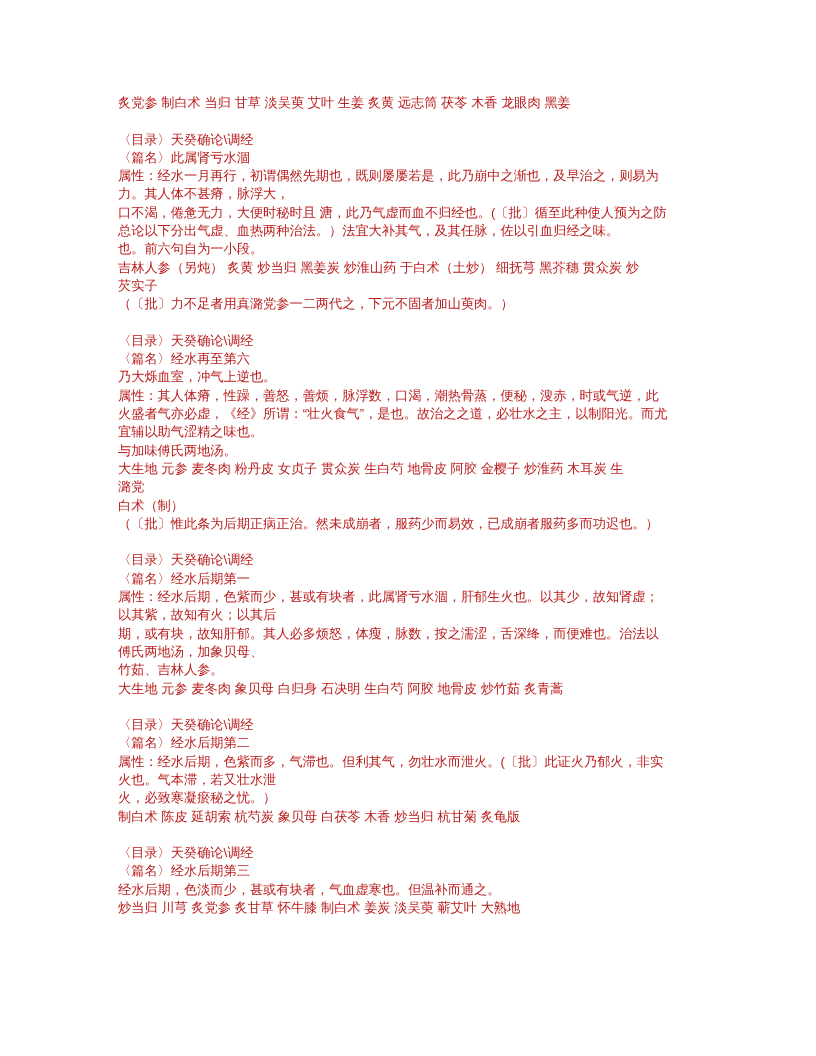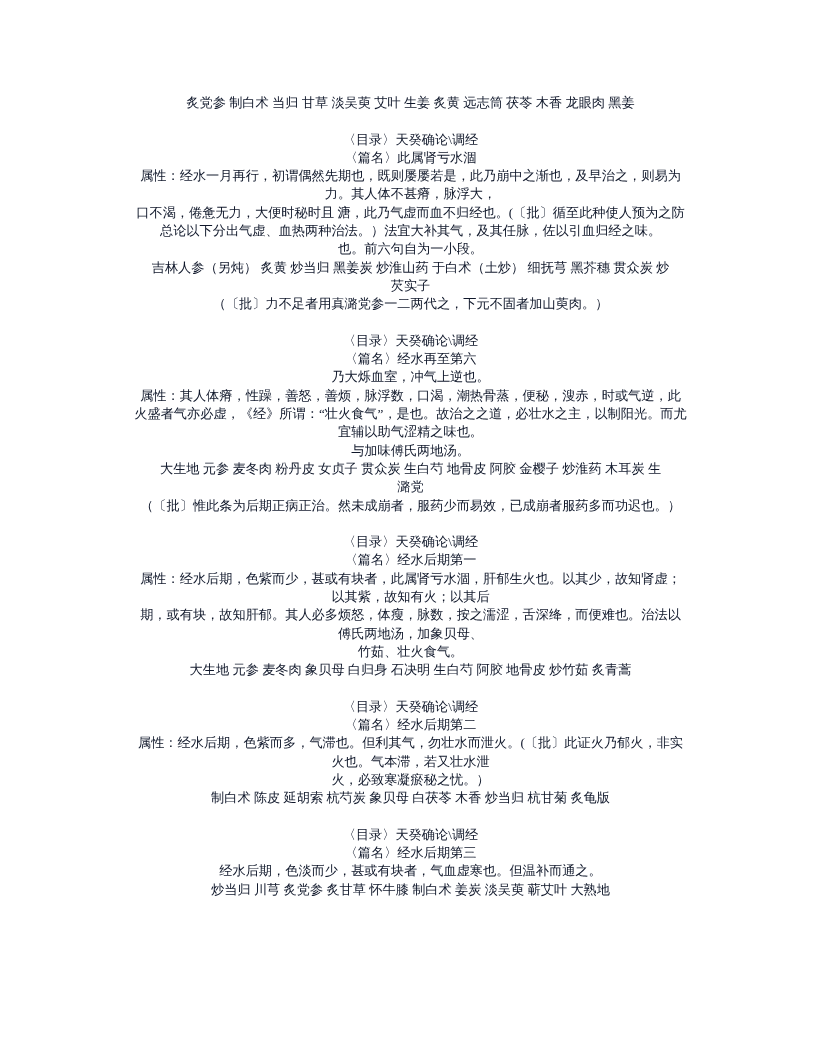--- a/index.html
+++ b/index.html
@@ -2,25 +2,24 @@
 <html><head>
 <meta charset="utf-8">
 <style>
   html, body { margin: 0; padding: 0; background: #ffffff; }
   body { width: 816px; height: 1056px; position: relative; overflow: hidden; }
   .page {
     position: absolute;
     left: 118px;
     top: 94px;
     width: 585px;
-    font-family: Liberation Serif, serif;
+    font-family: Liberation Sans, sans-serif;
     font-size: 13.2px;
     line-height: 18.3px;
-    color: #0f172a;
-    text-align: center;
+    color: #b91c1c;
   }
   .line { white-space: pre; height: 18.3px; }
   .blank { height: 18.3px; }
 </style>
 </head>
 <body>
 
 <div class="page" id="page">
     <div class="line">炙党参 制白术 当归 甘草 淡吴萸 艾叶 生姜 炙黄 远志筒 茯苓 木香 龙眼肉 黑姜</div>
     <div class="blank"></div>
@@ -37,29 +36,30 @@
     <div class="blank"></div>
     <div class="line">〈目录〉天癸确论\调经</div>
     <div class="line">〈篇名〉经水再至第六</div>
     <div class="line">乃大烁血室，冲气上逆也。</div>
     <div class="line">属性：其人体瘠，性躁，善怒，善烦，脉浮数，口渴，潮热骨蒸，便秘，溲赤，时或气逆，此</div>
     <div class="line">火盛者气亦必虚，《经》所谓：“壮火食气”，是也。故治之之道，必壮水之主，以制阳光。而尤</div>
     <div class="line">宜辅以助气涩精之味也。</div>
     <div class="line">与加味傅氏两地汤。</div>
     <div class="line">大生地 元参 麦冬肉 粉丹皮 女贞子 贯众炭 生白芍 地骨皮 阿胶 金樱子 炒淮药 木耳炭 生</div>
     <div class="line">潞党</div>
+    <div class="line">白术（制）</div>
     <div class="line">（〔批〕惟此条为后期正病正治。然未成崩者，服药少而易效，已成崩者服药多而功迟也。）</div>
     <div class="blank"></div>
     <div class="line">〈目录〉天癸确论\调经</div>
     <div class="line">〈篇名〉经水后期第一</div>
     <div class="line">属性：经水后期，色紫而少，甚或有块者，此属肾亏水涸，肝郁生火也。以其少，故知肾虚；</div>
     <div class="line">以其紫，故知有火；以其后</div>
     <div class="line">期，或有块，故知肝郁。其人必多烦怒，体瘦，脉数，按之濡涩，舌深绛，而便难也。治法以</div>
     <div class="line">傅氏两地汤，加象贝母、</div>
-    <div class="line">竹茹、壮火食气。</div>
+    <div class="line">竹茹、吉林人参。</div>
     <div class="line">大生地 元参 麦冬肉 象贝母 白归身 石决明 生白芍 阿胶 地骨皮 炒竹茹 炙青蒿</div>
     <div class="blank"></div>
     <div class="line">〈目录〉天癸确论\调经</div>
     <div class="line">〈篇名〉经水后期第二</div>
     <div class="line">属性：经水后期，色紫而多，气滞也。但利其气，勿壮水而泄火。(〔批〕此证火乃郁火，非实</div>
     <div class="line">火也。气本滞，若又壮水泄</div>
     <div class="line">火，必致寒凝瘀秘之忧。）</div>
     <div class="line">制白术 陈皮 延胡索 杭芍炭 象贝母 白茯苓 木香 炒当归 杭甘菊 炙龟版</div>
     <div class="blank"></div>
     <div class="line">〈目录〉天癸确论\调经</div>

